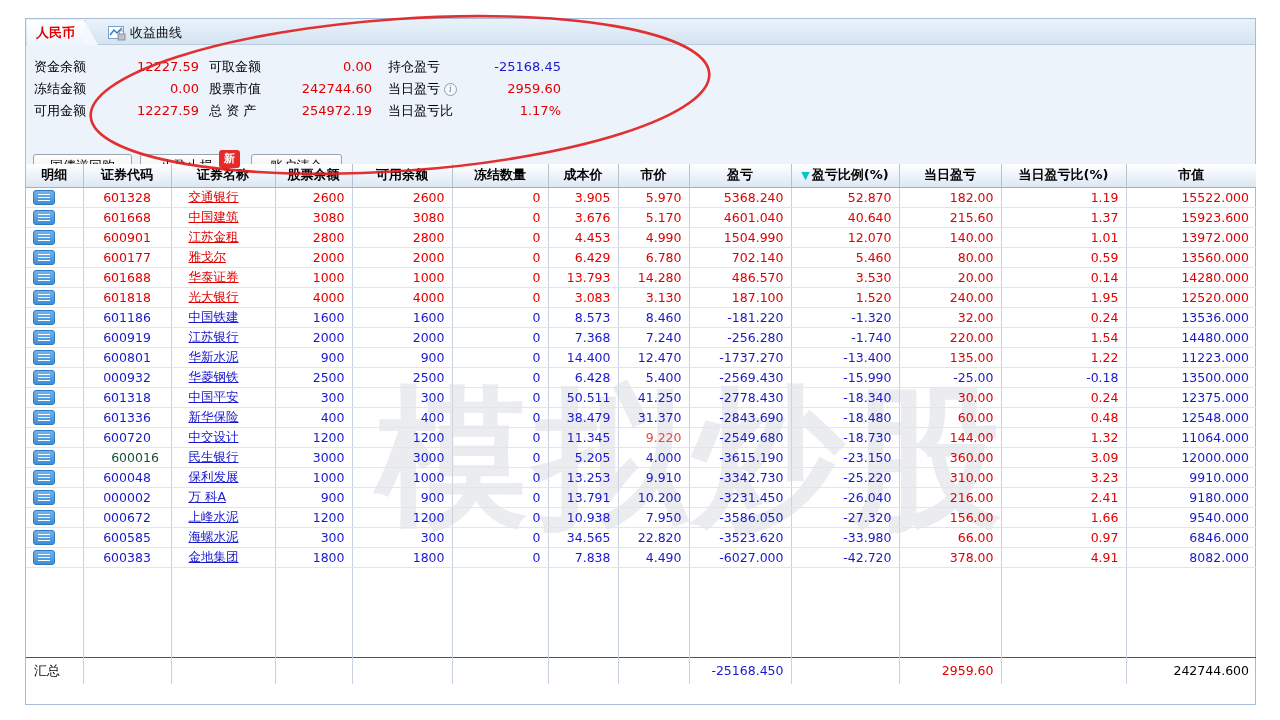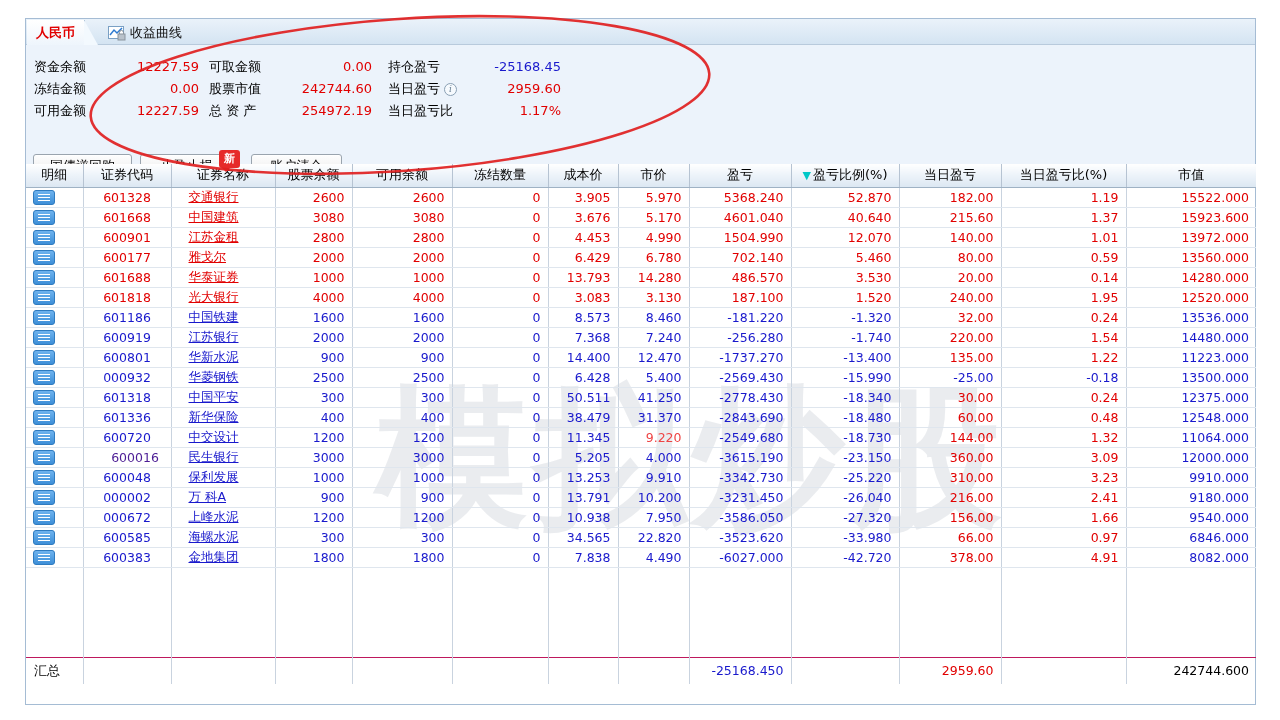--- a/index.html
+++ b/index.html
@@ -46,21 +46,21 @@
     border-top:4px solid #e62a2a; }
 
   
   .watermark { position:absolute; left:350px; top:338px; z-index:1;
     font-size:152px; font-weight:bold; letter-spacing:6px;
     color:rgba(186,193,201,0.30); white-space:nowrap; pointer-events:none; }
 
   
   table { position:absolute; left:0; top:145px; width:1230px; z-index:2;
     border-collapse:collapse; table-layout:fixed; background:transparent; }
-  th { height:23px; font-size:13px; font-weight:normal; color:#000; text-align:center;
+  th { height:23px; font-size:13px; font-weight:bold; color:#000; text-align:center;
     background:linear-gradient(180deg,#ffffff 0%,#eef4fa 45%,#dce7f2 100%);
     border-right:1px solid #b6c3d2; border-bottom:1px solid #9fb2c4;
     overflow:hidden; white-space:nowrap; }
   th:last-child { border-right:none; }
   td { height:20px; font-size:12.5px; border-right:1px solid #c9d3df;
     border-bottom:1px solid #dfe6ee; overflow:hidden; white-space:nowrap;
     background:transparent; }
   td:last-child { border-right:none; }
   tbody tr { background:transparent; }
   td.num { text-align:right; padding-right:7px; }
@@ -358,21 +358,21 @@
             <td class="num" style="color: rgb(25, 25, 204);">11.345</td>
             <td class="num" style="color: #ef4444;">9.220</td>
             <td class="num" style="color: rgb(25, 25, 204);">-2549.680</td>
             <td class="num" style="color: rgb(25, 25, 204);">-18.730</td>
             <td class="num" style="color: rgb(225, 0, 0);">144.00</td>
             <td class="num" style="color: rgb(225, 0, 0);">1.32</td>
             <td class="num" style="color: rgb(25, 25, 204);">11064.000</td>
           </tr>
           <tr>
             <td class="c-detail"><span class="detail-icon"><i></i><i></i><i></i></span></td>
-            <td class="ctr" style="color: #4c1d95; padding-left: 16px;">600016</td>
+            <td class="ctr" style="color: #14532d; padding-left: 16px;">600016</td>
             <td class="name-cell" style="color: rgb(25, 25, 204);">民生银行</td>
             <td class="num" style="color: rgb(25, 25, 204);">3000</td>
             <td class="num" style="color: rgb(25, 25, 204);">3000</td>
             <td class="num" style="color: rgb(25, 25, 204);">0</td>
             <td class="num" style="color: rgb(25, 25, 204);">5.205</td>
             <td class="num" style="color: rgb(25, 25, 204);">4.000</td>
             <td class="num" style="color: rgb(25, 25, 204);">-3615.190</td>
             <td class="num" style="color: rgb(25, 25, 204);">-23.150</td>
             <td class="num" style="color: rgb(225, 0, 0);">360.00</td>
             <td class="num" style="color: rgb(225, 0, 0);">3.09</td>

